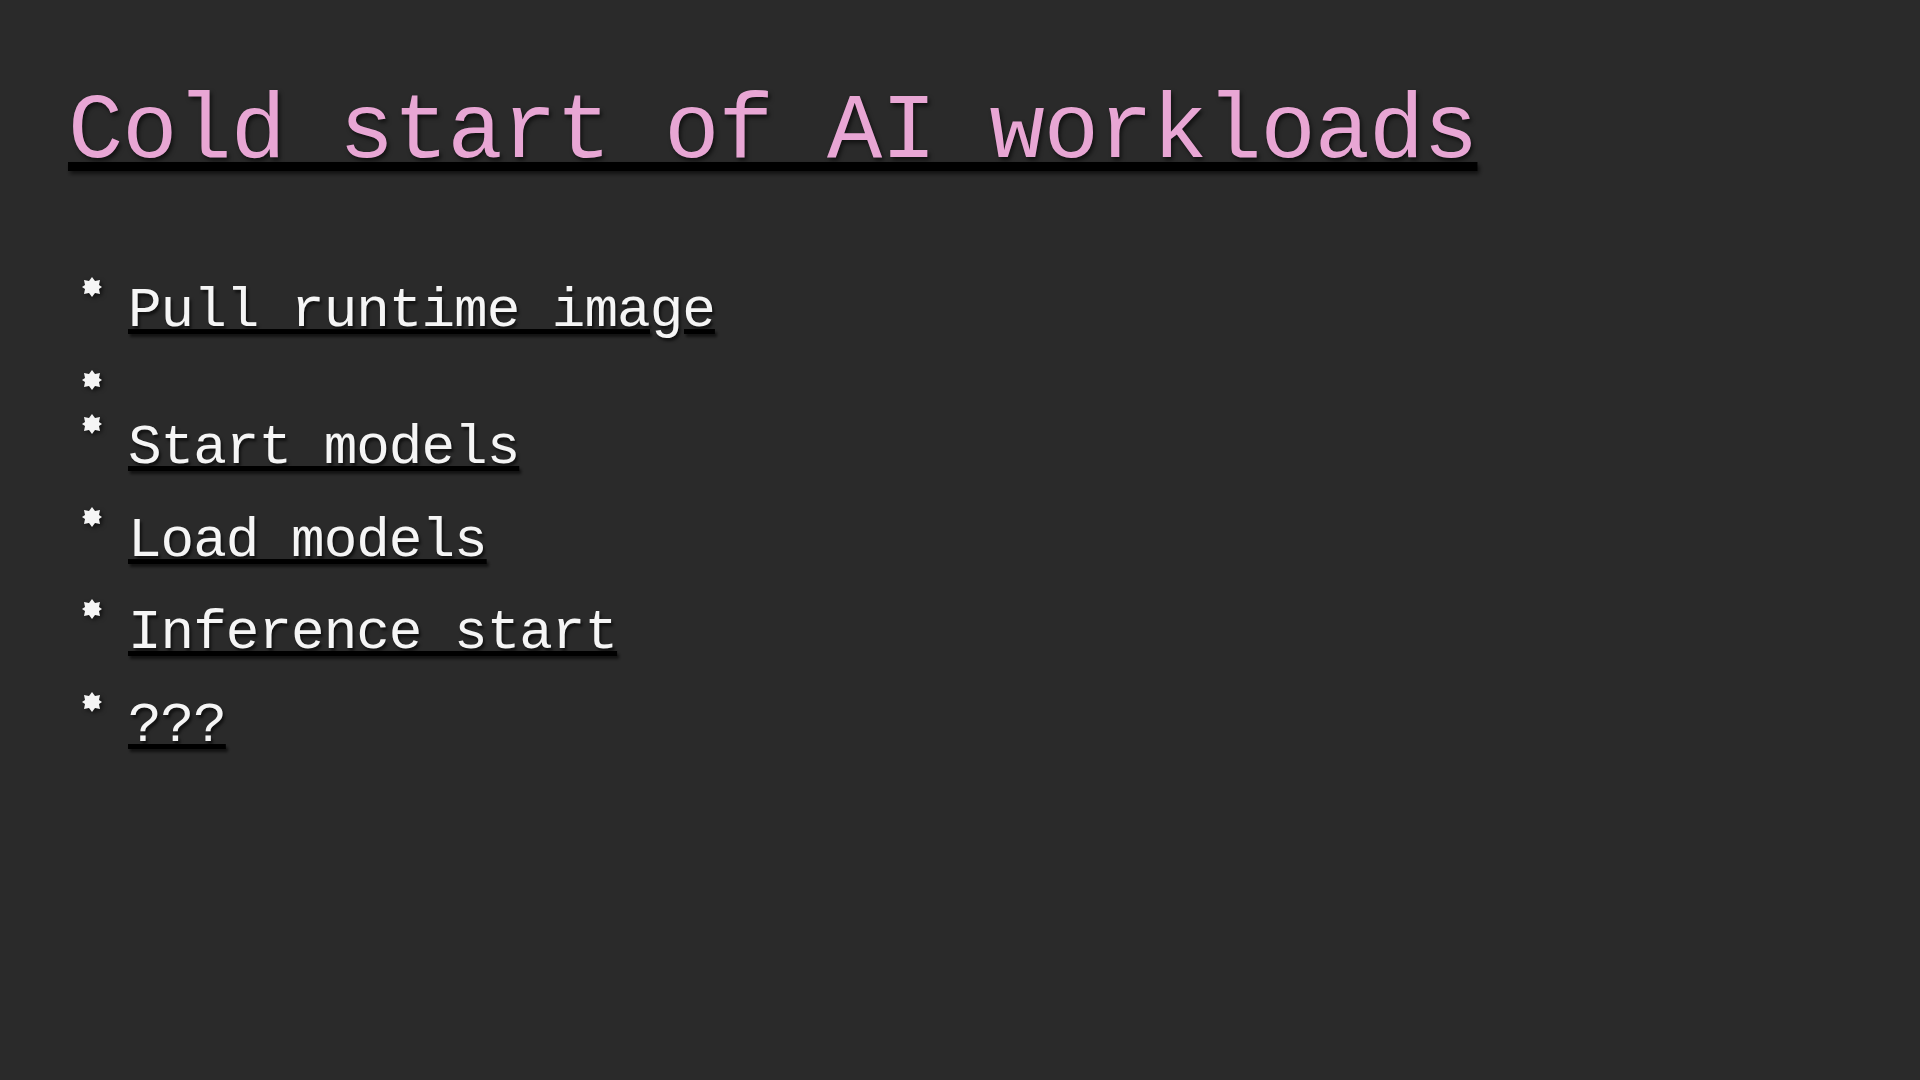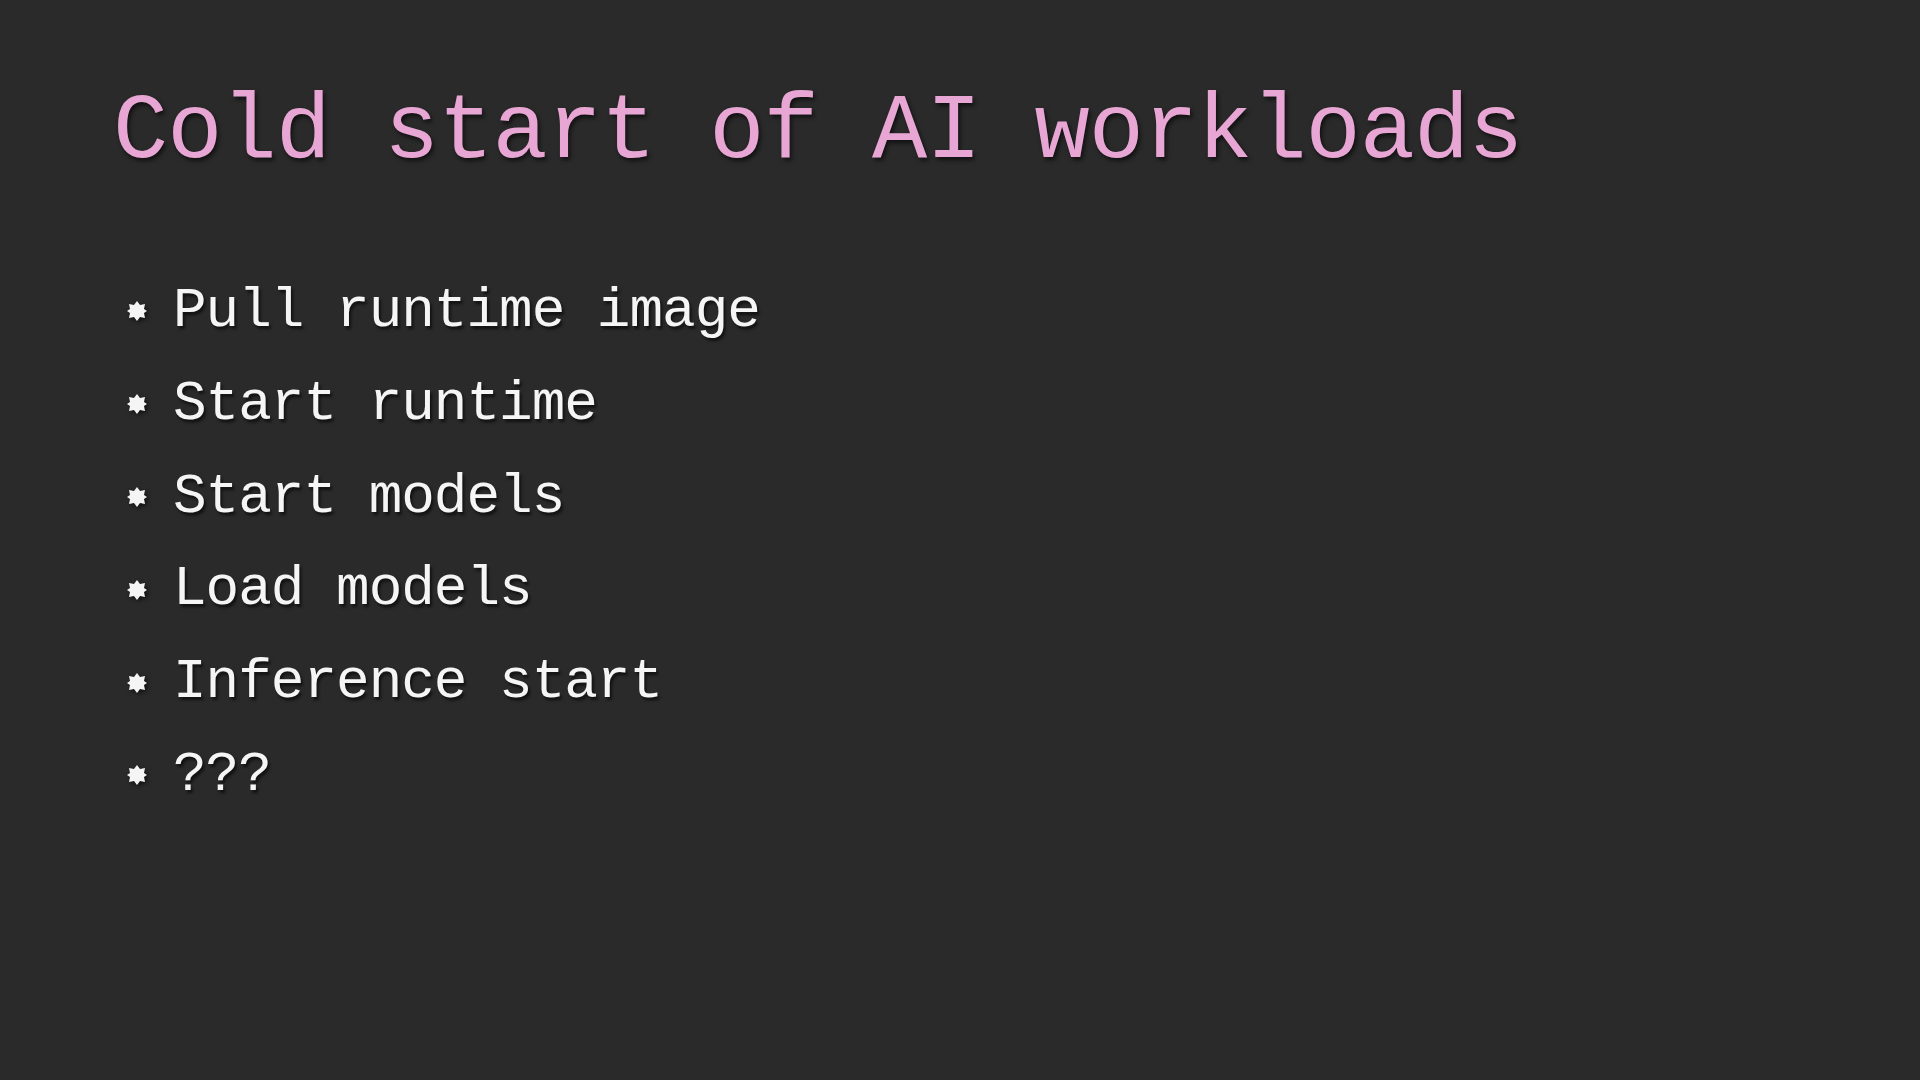--- a/index.html
+++ b/index.html
@@ -12,41 +12,41 @@
     width: 1920px;
     height: 1080px;
     background-color: #2a2a2a;
     overflow: hidden;
     font-family: "Lucida Console", "Courier New", monospace;
   }
   
   .slide {
     width: 100%;
     height: 100%;
-    padding: 80px 113px;
+    padding: 80px 68px;
+    text-decoration: underline;
   }
   
   .title {
     font-size: 92px;
     font-weight: 400;
     color: #e8a6d4;
     text-shadow: 2px 3px 4px rgba(0,0,0,0.6);
     margin-bottom: 90px;
     font-family: "Lucida Console", "Courier New", monospace;
     letter-spacing: -1px;
   }
   
   .bullet-list {
     list-style: none;
     padding-left: 12px;
   }
   
   .bullet-item {
     display: flex;
-    align-items: center;
     margin-bottom: 20px;
     color: #f5f5f5;
     font-size: 56px;
     font-weight: 400;
     text-shadow: 2px 3px 3px rgba(0,0,0,0.6);
     font-family: "Lucida Console", "Courier New", monospace;
     letter-spacing: -1px;
   }
   
   .bullet-marker {
@@ -82,21 +82,20 @@
           </svg>
       </span>
       <span class="bullet-text">Pull runtime image</span>
     </li>
     <li class="bullet-item">
       <span class="bullet-marker">
         <svg viewBox="0 0 24 24">
             <path fill="#f5f5f5" d="M12 2 L15 6 L20 5 L19 10 L22 12 L19 14 L20 19 L15 18 L12 22 L9 18 L4 19 L5 14 L2 12 L5 10 L4 5 L9 6 Z"></path>
           </svg>
       </span>
-      <span class="bullet-text">Start runtime</span>
     </li>
     <li class="bullet-item">
       <span class="bullet-marker">
         <svg viewBox="0 0 24 24">
             <path fill="#f5f5f5" d="M12 2 L15 6 L20 5 L19 10 L22 12 L19 14 L20 19 L15 18 L12 22 L9 18 L4 19 L5 14 L2 12 L5 10 L4 5 L9 6 Z"></path>
           </svg>
       </span>
       <span class="bullet-text">Start models</span>
     </li>
     <li class="bullet-item">

